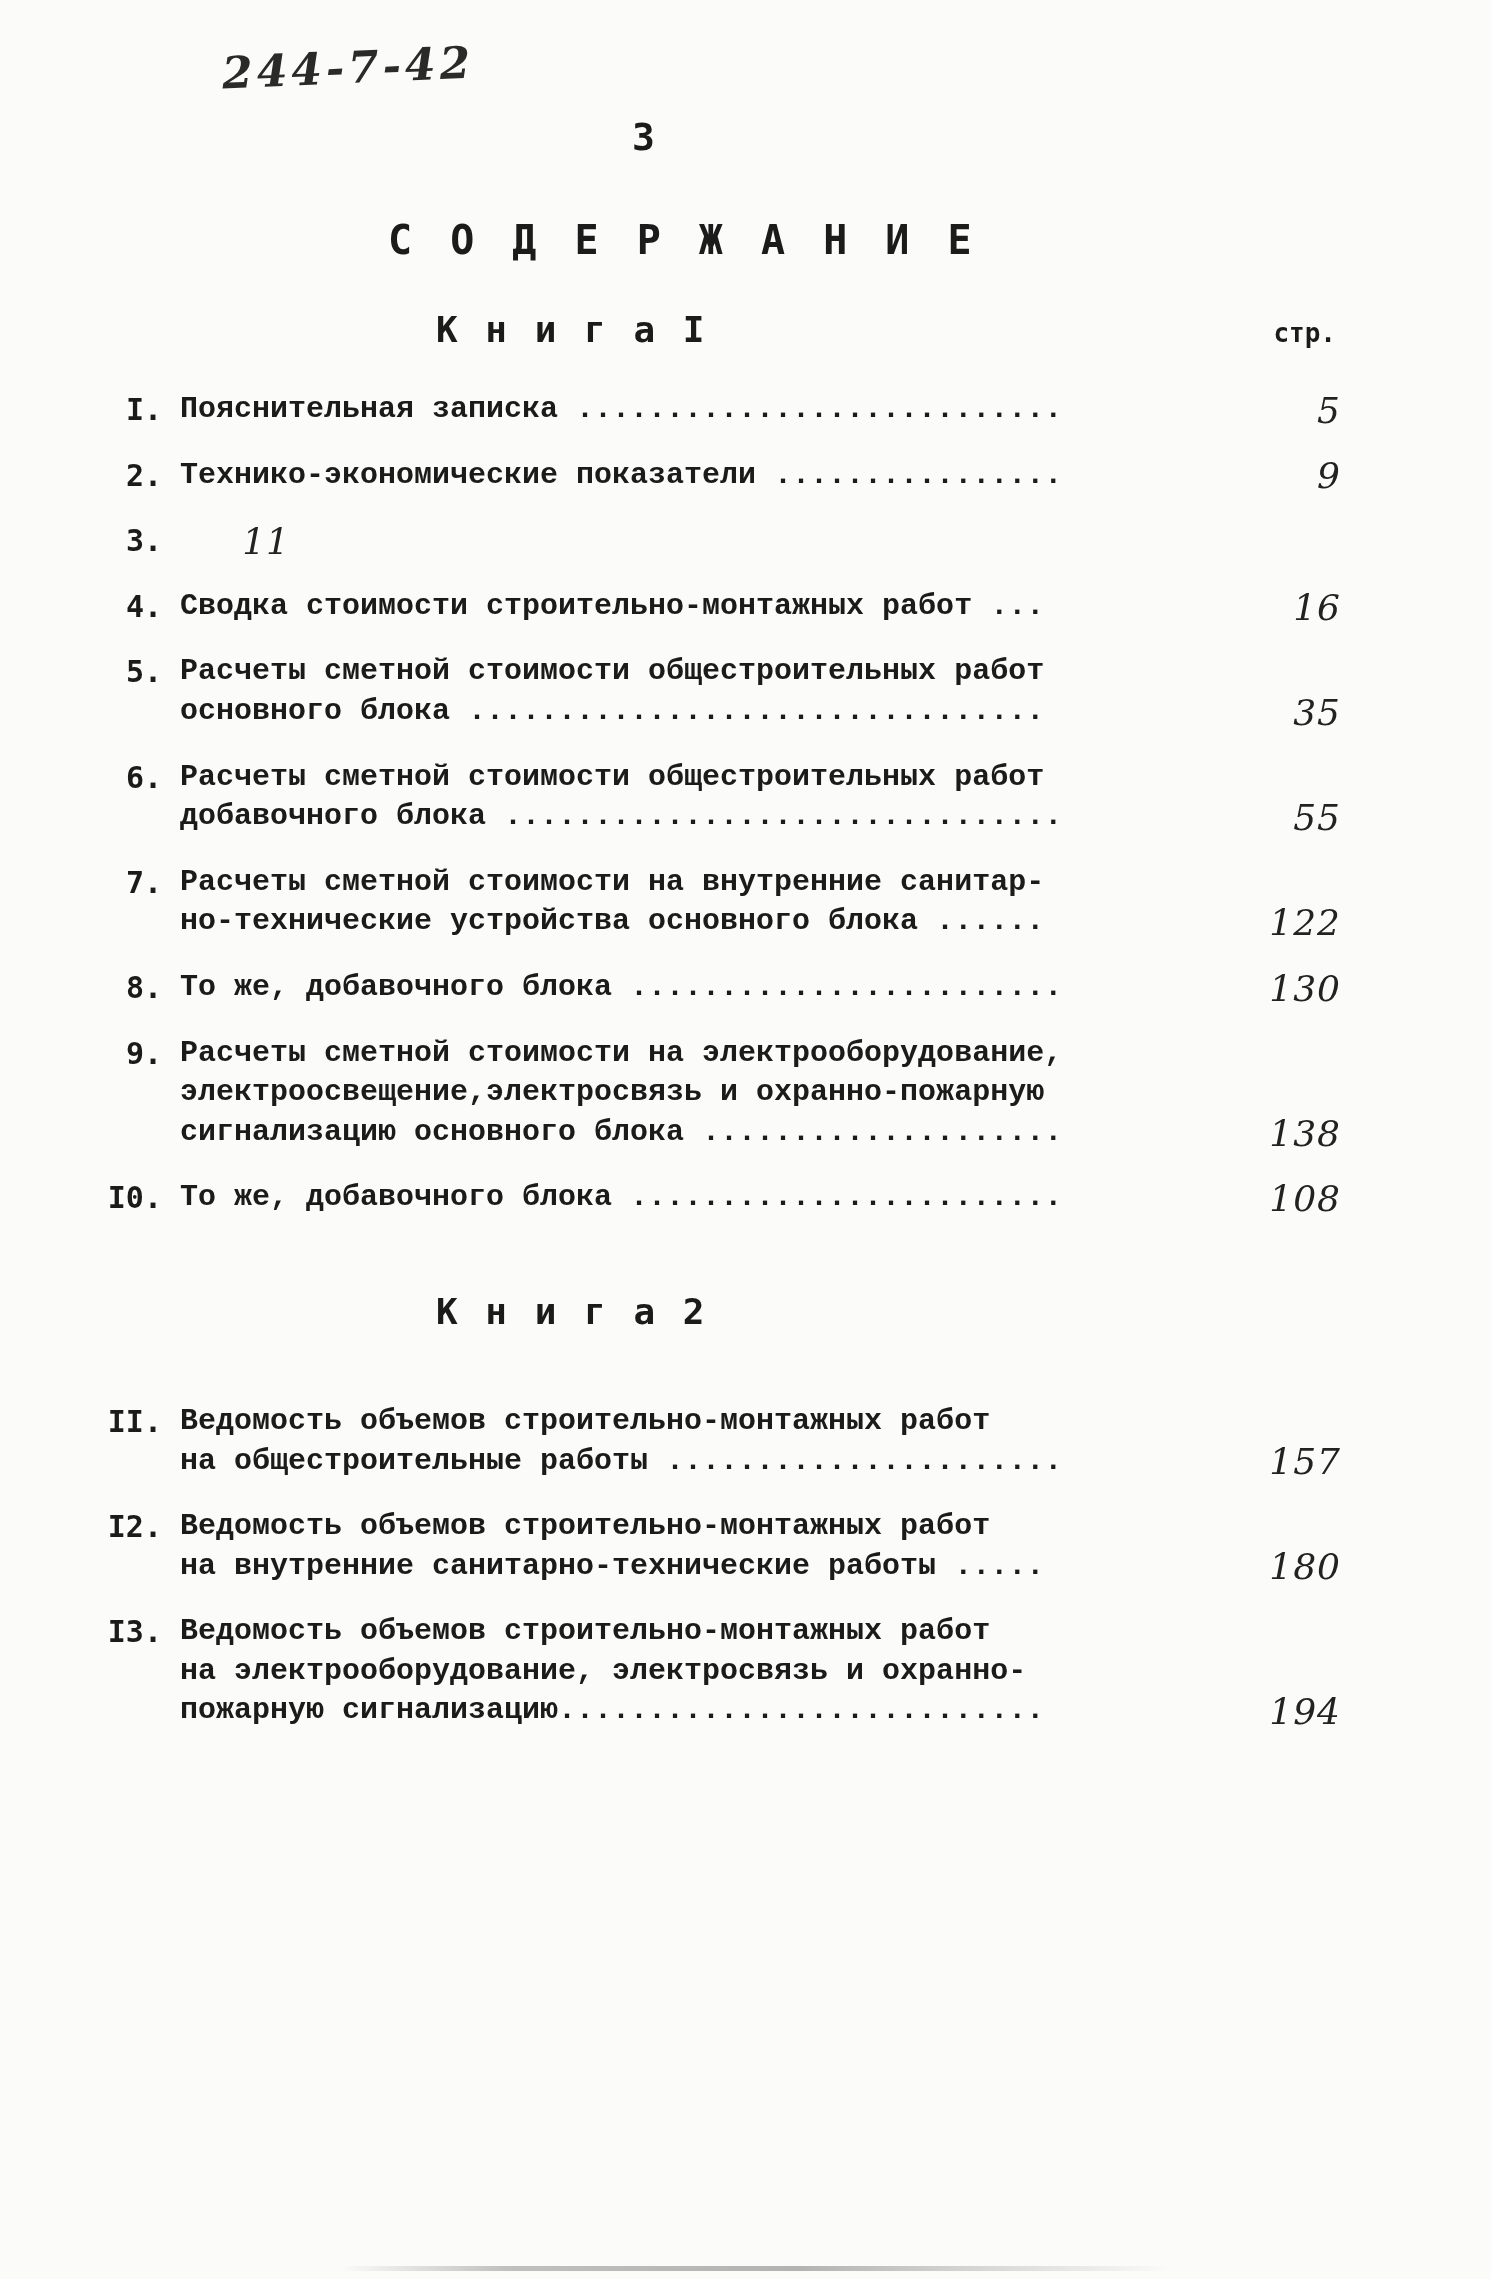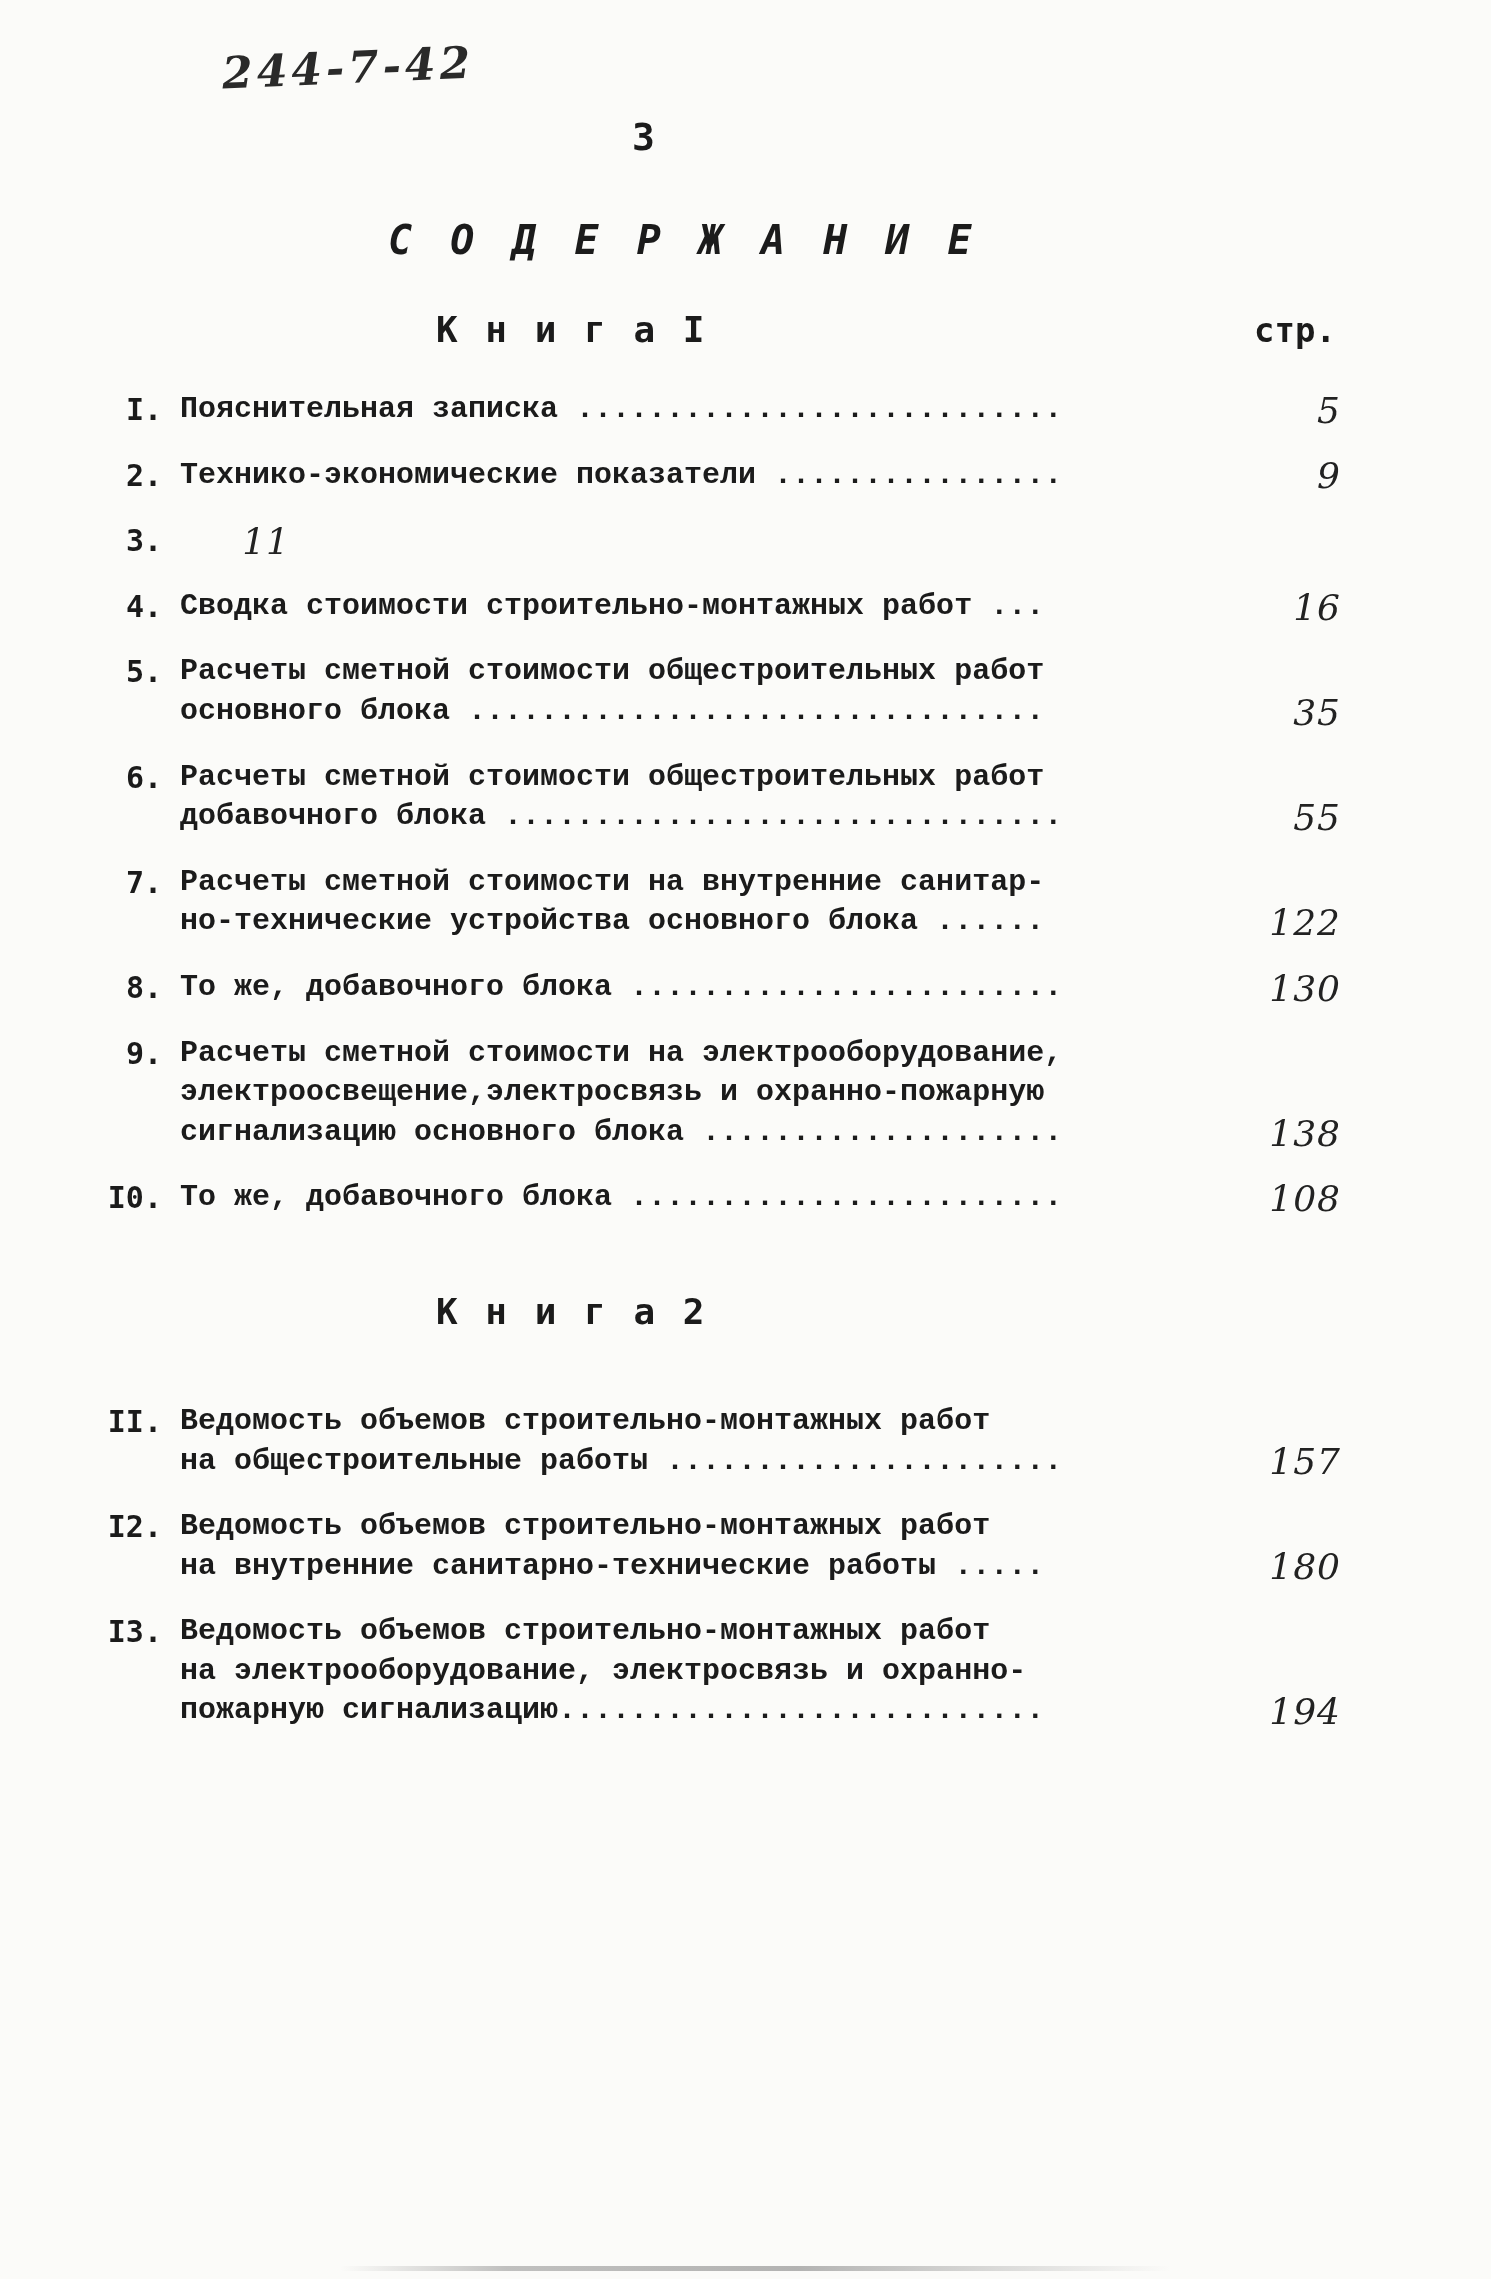--- a/index.html
+++ b/index.html
@@ -35,37 +35,36 @@
   .page-number {
     margin-left: 632px;
     font-size: 38px;
     line-height: 1;
   }
   .doc-title {
     margin: 64px 12px 0 388px;
     font-size: 40px;
     letter-spacing: 7px;
     line-height: 1;
-    font-style: italic;
   }
   .heading-row {
     display: flex;
     align-items: baseline;
     margin-top: 52px;
   }
   .book-heading {
     margin-left: 436px;
     font-size: 36px;
     letter-spacing: 3px;
     line-height: 1;
   }
   .col-header {
     margin-left: auto;
     margin-right: 155px;
-    font-size: 34px;
+    font-size: 26px;
     line-height: 1;
   }
   .toc {
     margin-top: 42px;
     padding: 0 150px 0 92px;
   }
   .toc-row {
     display: flex;
     margin-bottom: 26px;
     font-size: 30px;

